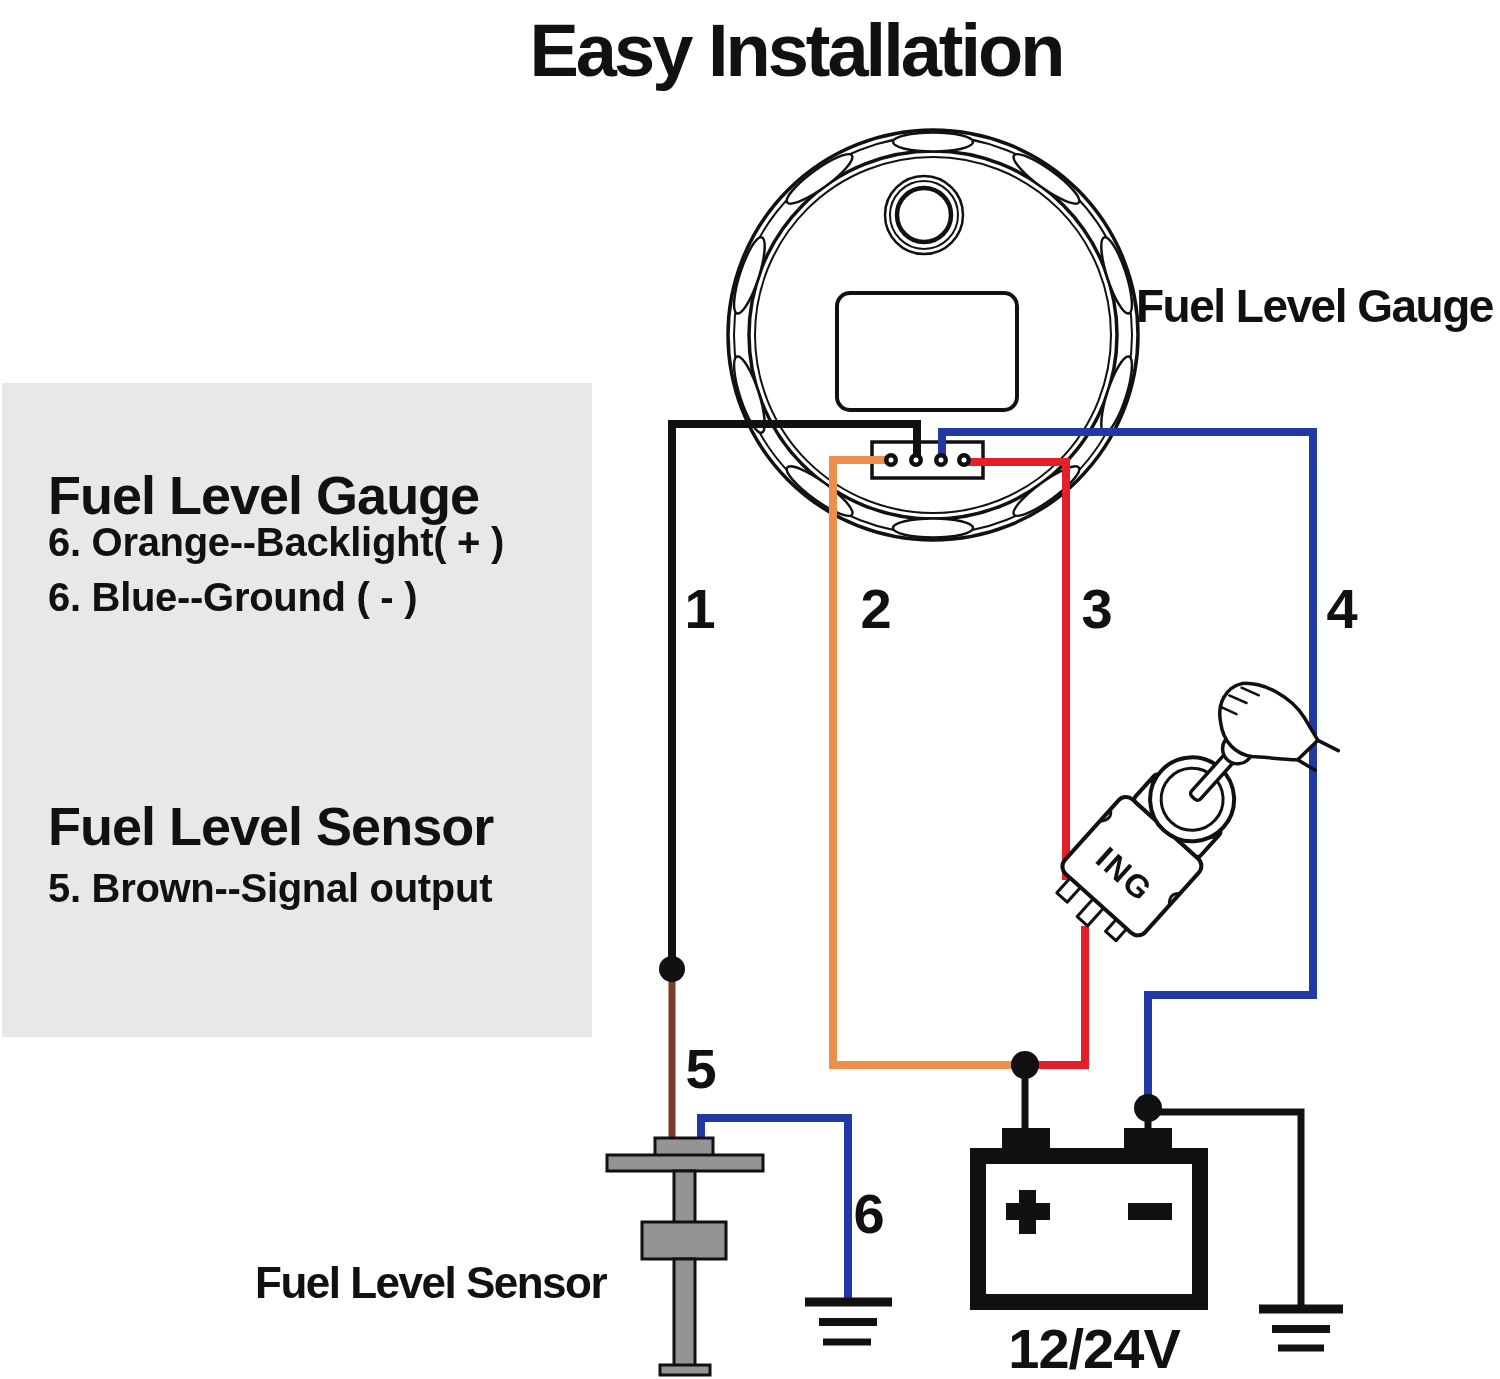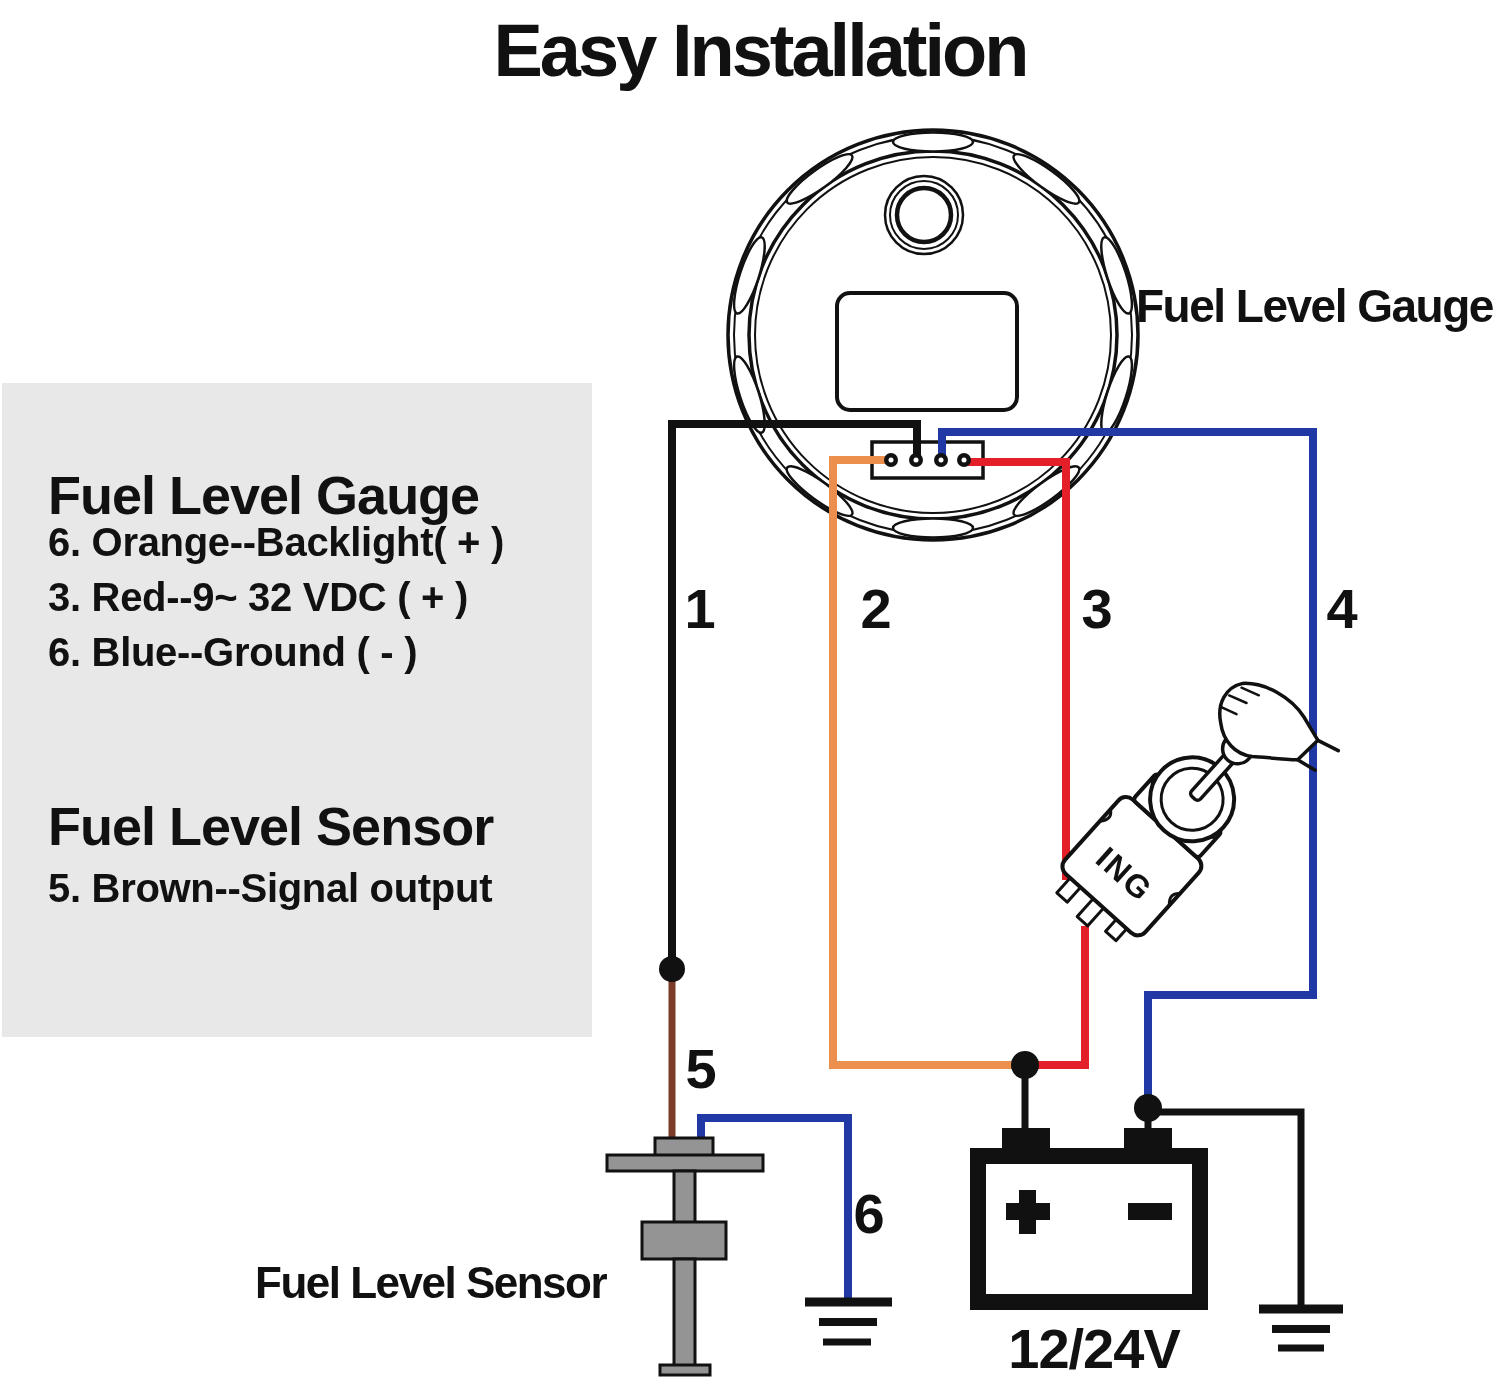--- a/index.html
+++ b/index.html
@@ -6,21 +6,21 @@
   .stage{
     position:relative;width:1500px;height:1379px;background:#ffffff;overflow:hidden;
     font-family:"Liberation Sans", sans-serif;color:#111;
   }
   .legend-box{
     position:absolute;left:2px;top:383px;width:590px;height:654px;
     background:#e8e8e8;
   }
   svg.diagram{position:absolute;left:0;top:0;}
   .lbl{position:absolute;font-weight:700;white-space:nowrap;color:#111;}
-  .title{left:380px;top:8px;width:760px;text-align:center;font-size:74px;letter-spacing:-3px;}
+  .title{left:416px;top:8px;width:760px;text-align:center;font-size:74px;letter-spacing:-3px;}
   .legend-head{font-size:54px;letter-spacing:-1px;}
   .legend-items{font-size:40px;line-height:55px;letter-spacing:-0.3px;font-weight:700;}
   .gauge-head{left:48px;top:464px;}
   .gauge-items{left:48px;top:515px;}
   .sensor-head{left:48px;top:795px;}
   .sensor-items{left:48px;top:861px;}
   .gauge-label{left:1136px;top:279px;font-size:46px;letter-spacing:-1.5px;}
   .sensor-label{left:255px;top:1258px;font-size:44px;letter-spacing:-1.5px;}
   .battery-label{left:984px;top:1316px;width:220px;text-align:center;font-size:56px;letter-spacing:-1px;}
   .num{position:absolute;font-weight:700;font-size:56px;transform:translateX(-50%);color:#111;}
@@ -154,21 +154,20 @@
       <line x1="1272" y1="1329" x2="1330" y2="1329" stroke-width="8"></line>
       <line x1="1278" y1="1348" x2="1324" y2="1348" stroke-width="7"></line>
     </g>
   </svg>
 
   <div class="lbl title">Easy Installation</div>
 
   <div class="lbl legend-head gauge-head">Fuel Level Gauge</div>
   <div class="legend-items gauge-items" style="position:absolute;">
     <div>6. Orange--Backlight( + )</div>
-    <div>3. Red--9~ 32 VDC ( + )</div>
     <div>6. Blue--Ground ( - )</div>
   </div>
 
   <div class="lbl legend-head sensor-head">Fuel Level Sensor</div>
   <div class="legend-items sensor-items" style="position:absolute;">
     <div>5. Brown--Signal output</div>
   </div>
 
   <div class="lbl gauge-label">Fuel Level Gauge</div>
   <div class="lbl sensor-label">Fuel Level Sensor</div>

